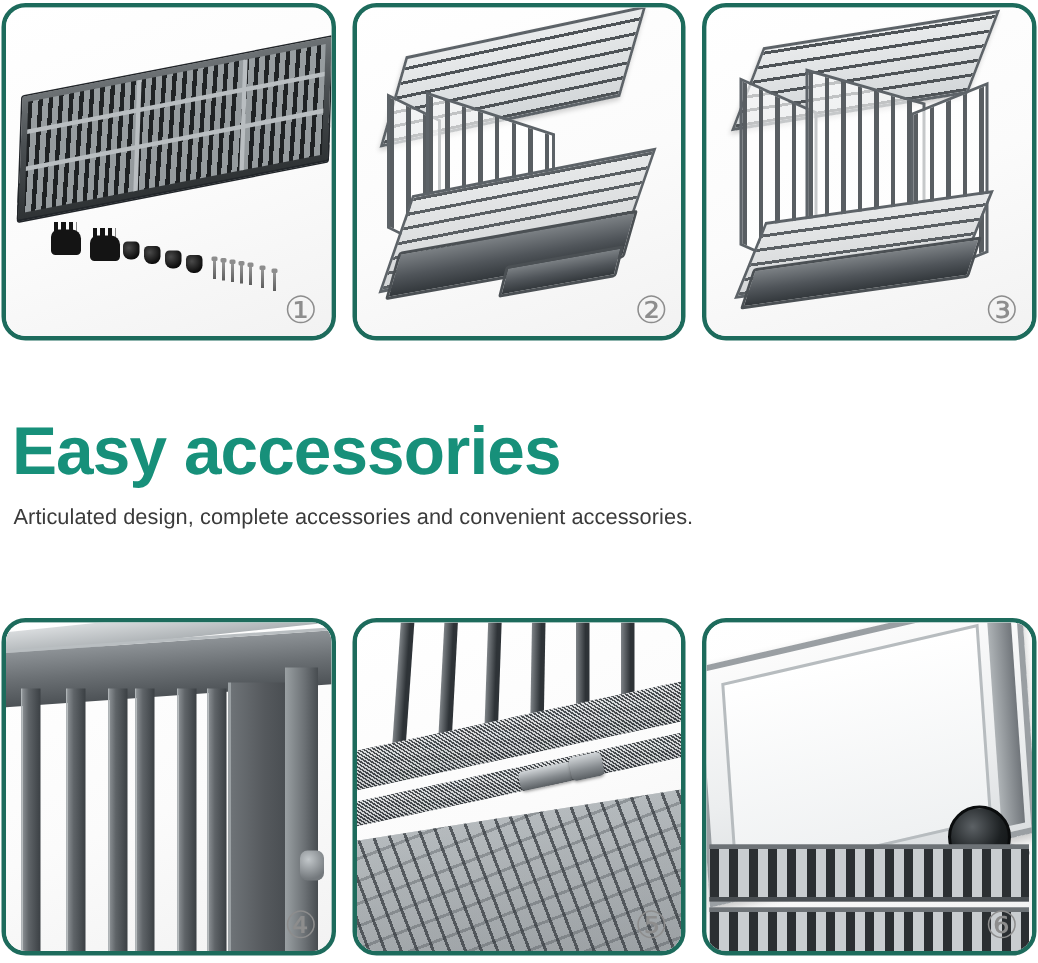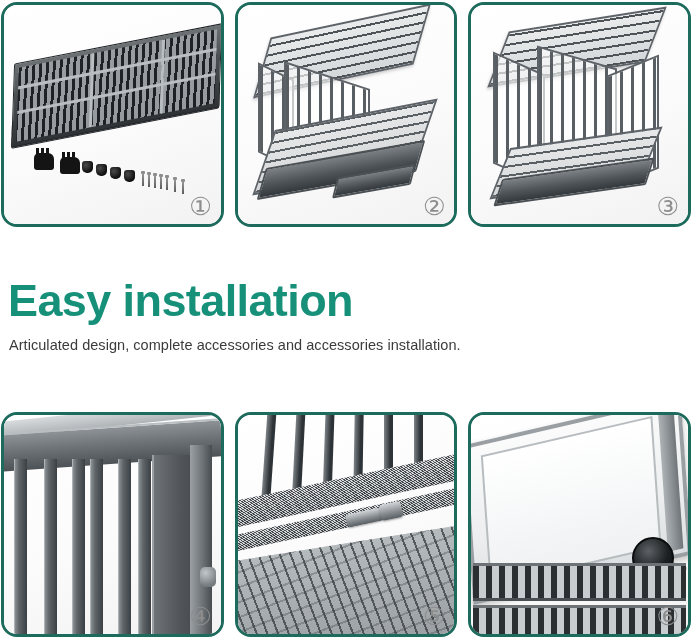--- a/index.html
+++ b/index.html
@@ -346,22 +346,22 @@
         <div class="cage-wall" style="left:136px; top:60px; width:48px; height:110px; transform: skewY(-22deg);"></div>
         <div class="cage-floor" style="left:28px; top:134px; width:150px; height:44px; transform: rotate(-8deg) skewX(-30deg);"></div>
         <div class="cage-base" style="left:26px; top:164px; width:150px; height:22px; transform: rotate(-8deg) skewX(-26deg);"></div>
       </div>
     </div>
     <span class="badge">③</span>
   </div>
 </div>
 
 <div id="heading-block">
-  <h1 id="page-title">Easy installation</h1>
-  <p id="page-subtitle">Articulated design, complete accessories and accessories installation.</p>
+  <h1 id="page-title">Easy accessories</h1>
+  <p id="page-subtitle">Articulated design, complete accessories and convenient accessories.</p>
 </div>
 
 <div class="panel-grid" id="row-bottom">
 
   <div class="panel">
     <div class="panel-photo">
       <div class="p4-frame-top2"></div>
       <div class="p4-frame-top"></div>
       <div class="p4-bar" style="left:10px;"></div>
       <div class="p4-bar" style="left:40px;"></div>

